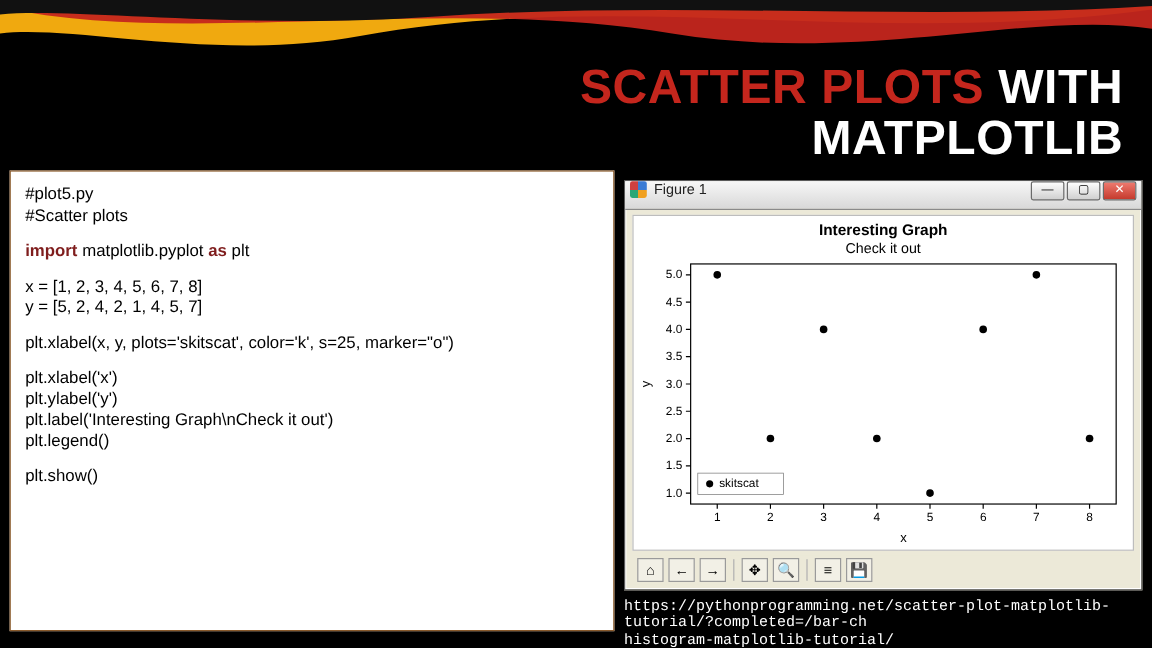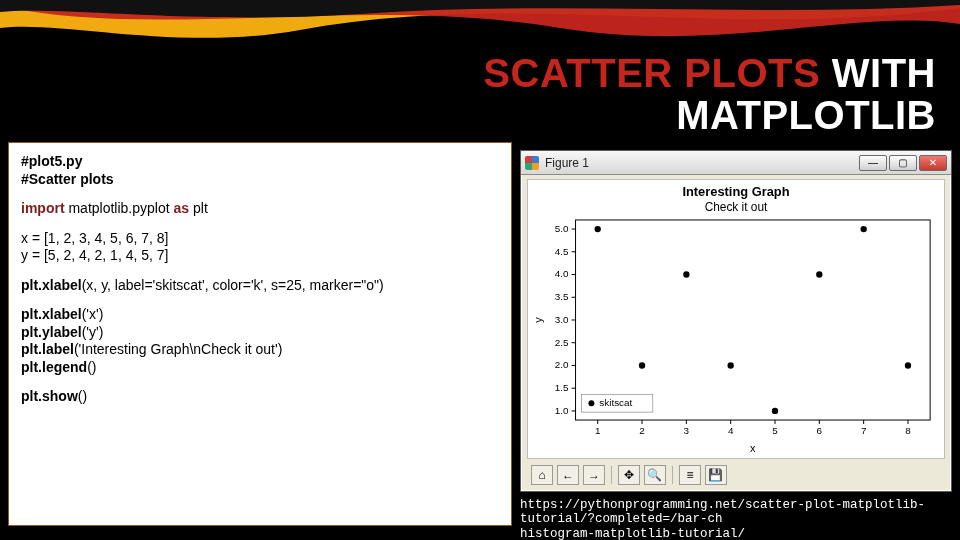--- a/index.html
+++ b/index.html
@@ -21,34 +21,34 @@
   .slide-title .plain  { color: #fff; }
 
   .code-card {
     position: absolute; left: 8px; top: 142px; width: 504px; height: 384px;
     background: #fff; border: 1px solid #8a5a2b; padding: 10px 12px;
     font-family: Arial, Helvetica, sans-serif; font-size: 14px; color: #000;
     line-height: 1.25;
   }
   .code-card .group { margin-bottom: 12px; }
   .code-card .kw-blue { color: #7f1d1d; font-weight: 700; }
-  .code-card .fn { font-weight: 700; }
+  .code-card .fn { font-weight: 400; }
   .code-card .arglight { font-weight: 400; }
 
   
   .figwin {
     position: absolute; left: 520px; top: 150px; width: 432px; height: 342px;
     background: #ece9d8; border: 1px solid #5a5a5a;
     box-shadow: 0 0 0 1px #fff inset;
   }
   .figwin .titlebar {
     height: 24px;
     background: linear-gradient(#f7f7f7, #d8d8d8);
     border-bottom: 1px solid #8a8a8a;
-    display: flex; align-items: center; padding: 0 4px; gap: 6px;
+    display: flex; padding: 0 4px; gap: 6px;
     font-size: 12px;
   }
   .figwin .titlebar .appicon {
     width: 14px; height: 14px; display: inline-block;
     background: conic-gradient(#3a7bd5 0 25%, #f0a020 0 50%, #2aa776 0 75%, #d04040 0 100%);
     border-radius: 2px;
   }
   .figwin .titlebar .title { flex: 1; color: #222; }
   .winbtns { display: flex; gap: 2px; }
   .winbtn { width: 28px; height: 16px; border: 1px solid #6a6a6a; border-radius: 2px;
@@ -105,21 +105,21 @@
     <div><span class="fn">#Scatter plots</span></div>
   </div>
   <div class="group">
     <span class="kw-blue">import</span><span> matplotlib.pyplot </span><span class="kw-blue">as</span><span> plt</span>
   </div>
   <div class="group">
     <div>x = [1, 2, 3, 4, 5, 6, 7, 8]</div>
     <div>y = [5, 2, 4, 2, 1, 4, 5, 7]</div>
   </div>
   <div class="group">
-    <span class="fn">plt.xlabel</span><span class="arglight">(x, y, label='skitscat', color='k', s=25, marker="o")</span>
+    <span class="fn">plt.xlabel</span><span class="arglight">(x, y, plots='skitscat', color='k', s=25, marker="o")</span>
   </div>
   <div class="group">
     <div><span class="fn">plt.xlabel</span><span class="arglight">('x')</span></div>
     <div><span class="fn">plt.ylabel</span><span class="arglight">('y')</span></div>
     <div><span class="fn">plt.label</span><span class="arglight">('Interesting Graph\nCheck it out')</span></div>
     <div><span class="fn">plt.legend</span><span class="arglight">()</span></div>
   </div>
   <div class="group">
     <span class="fn">plt.show</span><span class="arglight">()</span>
   </div>

